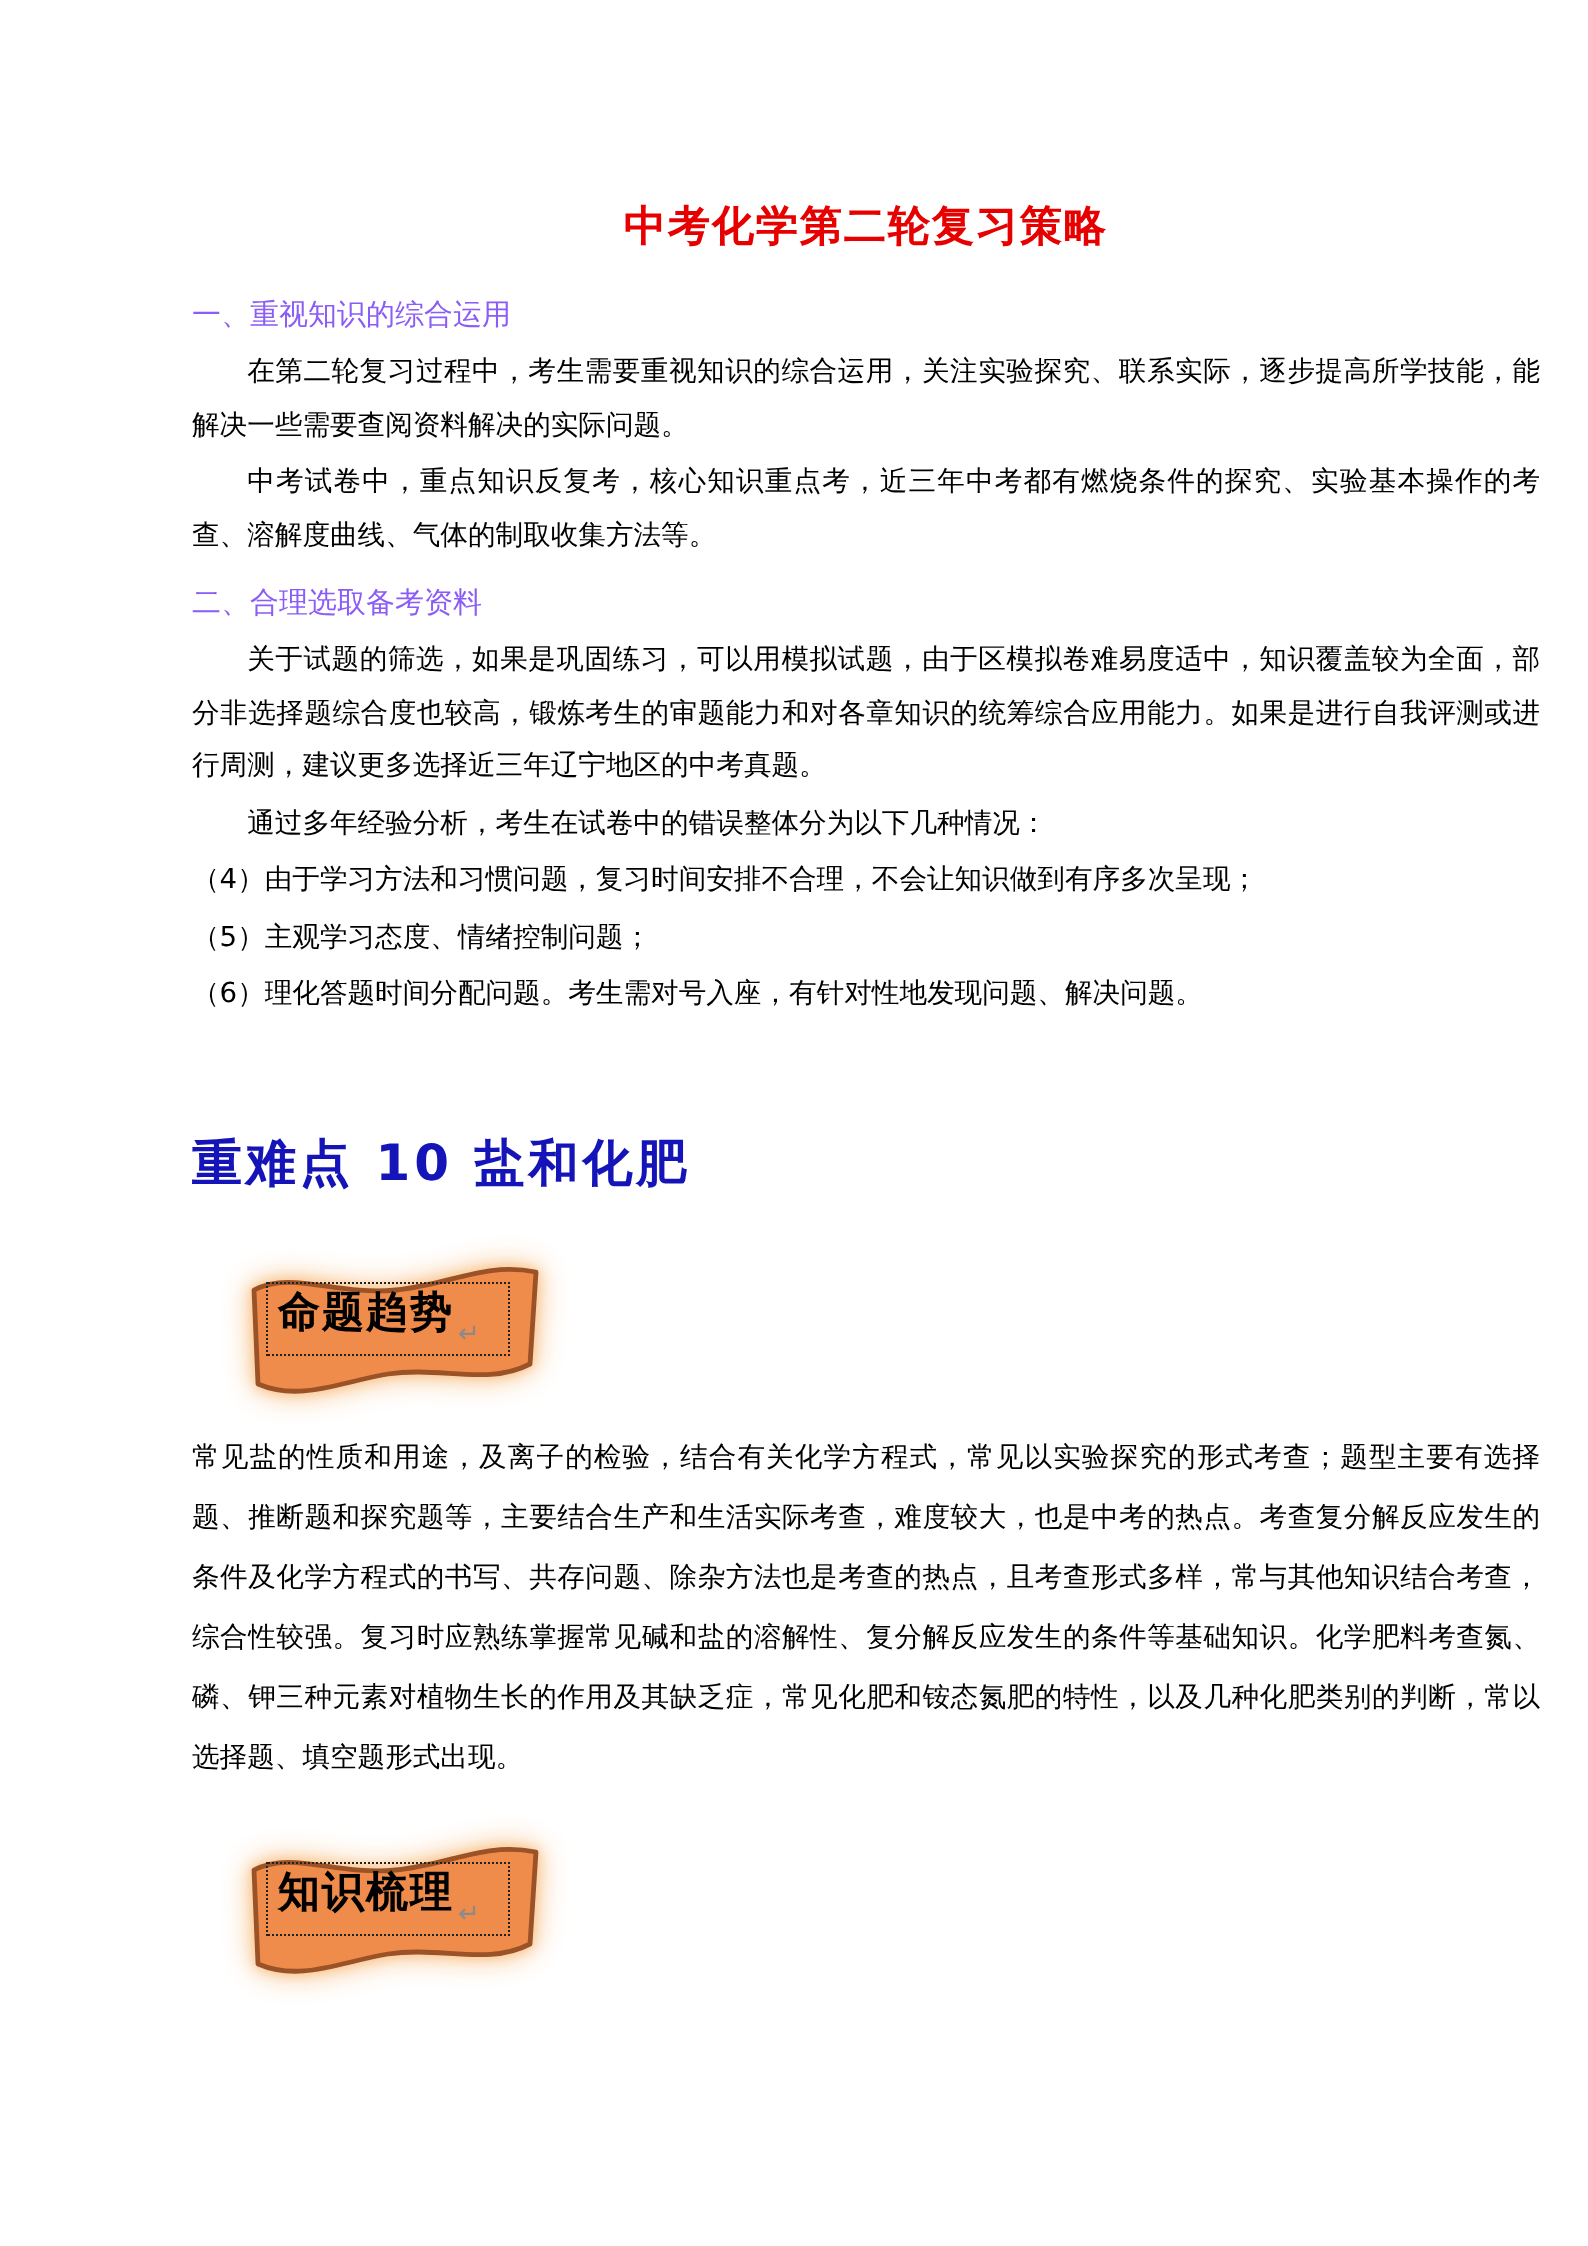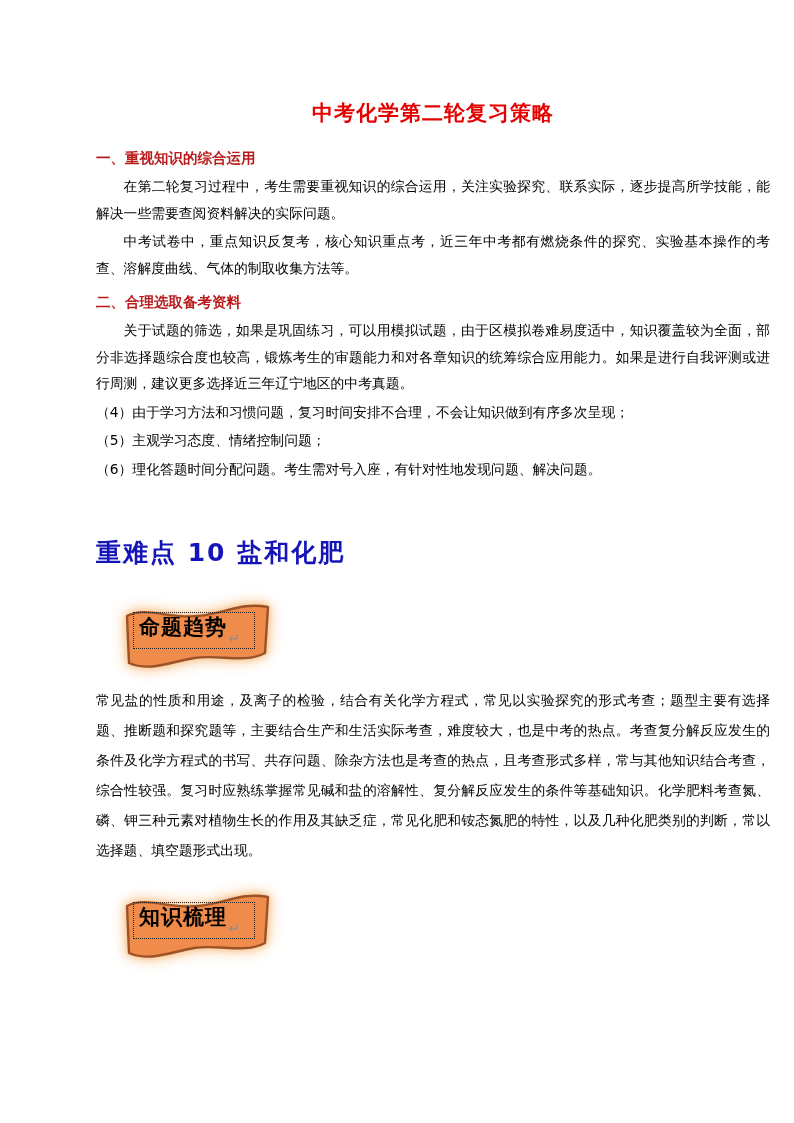--- a/index.html
+++ b/index.html
@@ -15,21 +15,21 @@
     width:794px;height:1123px;background:#ffffff;position:relative;
     font-family:"DejaVu Sans","Liberation Sans",sans-serif;color:#000;
     overflow:hidden;
   }
   .content{position:absolute;left:61px;top:0;width:674px;margin-left:35px;}
   .doc-title{
     margin:100px 0 0 0;font-size:21px;line-height:27px;font-weight:bold;
     text-align:center;color:var(--title-color);letter-spacing:1px;
   }
   h2.sec{
-    margin:18px 0 0 0;font-size:14.5px;line-height:26px;font-weight:bold;color:#b91c1c;
+    margin:18px 0 0 0;font-size:14.5px;line-height:26px;font-weight:normal;color:#8b5cf6;
   }
   h2.sec2{margin-top:8px;}
   p.body{
     margin:2px 0 0 0;font-size:13.8px;line-height:26.5px;text-align:justify;
   }
   p.ind{text-indent:2em;}
   p.noind{text-indent:0;}
   h2.topic{
     margin:55px 0 0 0;font-size:25px;line-height:32px;font-weight:bold;
     text-align:left;color:var(--topic-color);letter-spacing:2px;
@@ -67,20 +67,21 @@
   <div class="content">
 
     <h1 class="doc-title">中考化学第二轮复习策略</h1>
 
     <h2 class="sec">一、重视知识的综合运用</h2>
     <p class="body ind">在第二轮复习过程中，考生需要重视知识的综合运用，关注实验探究、联系实际，逐步提高所学技能，能解决一些需要查阅资料解决的实际问题。</p>
     <p class="body ind">中考试卷中，重点知识反复考，核心知识重点考，近三年中考都有燃烧条件的探究、实验基本操作的考查、溶解度曲线、气体的制取收集方法等。</p>
 
     <h2 class="sec sec2">二、合理选取备考资料</h2>
     <p class="body ind">关于试题的筛选，如果是巩固练习，可以用模拟试题，由于区模拟卷难易度适中，知识覆盖较为全面，部分非选择题综合度也较高，锻炼考生的审题能力和对各章知识的统筹综合应用能力。如果是进行自我评测或进行周测，建议更多选择近三年辽宁地区的中考真题。</p>
+    <p class="body ind">通过多年经验分析，考生在试卷中的错误整体分为以下几种情况：</p>
     <p class="body noind">（4）由于学习方法和习惯问题，复习时间安排不合理，不会让知识做到有序多次呈现；</p>
     <p class="body noind">（5）主观学习态度、情绪控制问题；</p>
     <p class="body noind">（6）理化答题时间分配问题。考生需对号入座，有针对性地发现问题、解决问题。</p>
 
     <h2 class="topic">重难点 10  盐和化肥</h2>
 
     <div class="banner">
       <svg viewBox="0 0 156 70" aria-hidden="true">
         <path d="M7,17 C26,7 48,20 78,17 C106,14 122,3 148,8 L145,54 C124,65 100,55 74,59 C50,63 30,73 9,64 Z"></path>
       </svg>

